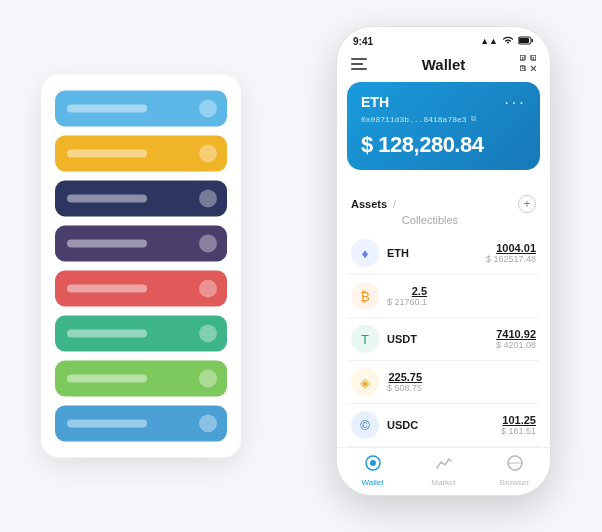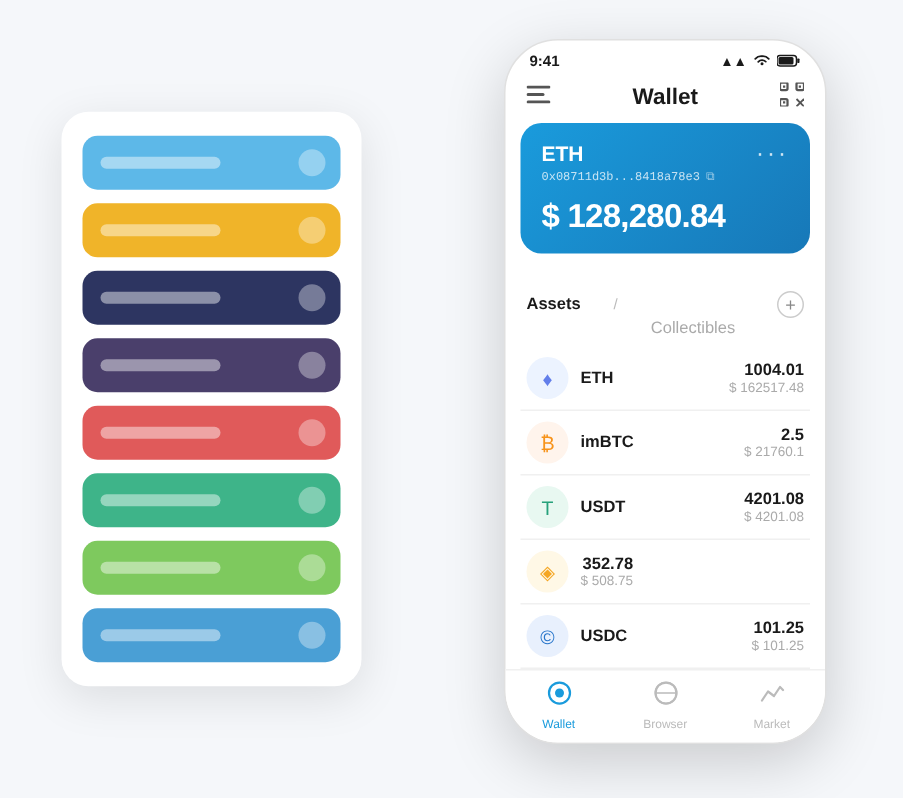--- a/index.html
+++ b/index.html
@@ -174,21 +174,21 @@
     
     .assets-header {
       display: flex;
       align-items: center;
       justify-content: space-between;
       padding: 2px 14px 6px;
     }
 
     .assets-tabs {
       display: flex;
-      gap: 22px;
+      gap: 6px;
       align-items: center;
       justify-content: space-between;
     }
 
     .assets-tab-active {
       font-size: 11px;
       font-weight: 700;
       color: #1a1a1a;
     }
 
@@ -255,20 +255,21 @@
 
     .asset-values {
       text-align: right;
     }
 
     .asset-amount {
       font-size: 11px;
       font-weight: 600;
       color: #1a1a1a;
       display: block;
+      text-decoration: underline;
     }
 
     .asset-usd {
       font-size: 9px;
       color: #aaa;
       display: block;
     }
 
     
     .bottom-nav {
@@ -456,47 +457,46 @@
     <div class="asset-row">
     <div class="asset-icon eth-icon" style="font-size:13px">♦</div>
     <span class="asset-name">ETH</span>
     <div class="asset-values">
       <span class="asset-amount">1004.01</span>
       <span class="asset-usd">$ 162517.48</span>
     </div>
   </div>
         <div class="asset-row">
     <div class="asset-icon imbtc-icon" style="font-size:13px">₿</div>
-    <span class="asset-name">imBTC</span>
     <div class="asset-values">
       <span class="asset-amount">2.5</span>
       <span class="asset-usd">$ 21760.1</span>
     </div>
   </div>
         <div class="asset-row">
     <div class="asset-icon usdt-icon" style="font-size:13px">T</div>
     <span class="asset-name">USDT</span>
     <div class="asset-values">
-      <span class="asset-amount">4201.08</span>
+      <span class="asset-amount">7410.92</span>
       <span class="asset-usd">$ 4201.08</span>
     </div>
   </div>
         <div class="asset-row">
     <div class="asset-icon dai-icon" style="font-size:13px">◈</div>
     <div class="asset-values">
-      <span class="asset-amount">352.78</span>
+      <span class="asset-amount">225.75</span>
       <span class="asset-usd">$ 508.75</span>
     </div>
   </div>
         <div class="asset-row">
     <div class="asset-icon usdc-icon" style="font-size:13px">©</div>
     <span class="asset-name">USDC</span>
     <div class="asset-values">
       <span class="asset-amount">101.25</span>
-      <span class="asset-usd">$ 101.25</span>
+      <span class="asset-usd">$ 161.51</span>
     </div>
   </div>
         <div class="asset-row">
     <div class="asset-icon tft-icon" style="font-size:13px">🌿</div>
     <span class="asset-name">TFT</span>
     <div class="asset-values">
       <span class="asset-amount">13</span>
       <span class="asset-usd">0</span>
     </div>
   </div>
@@ -505,27 +505,27 @@
     <div class="bottom-nav" id="bottom-nav-container">
     <div class="nav-item">
     <span class="nav-icon active"><svg width="18" height="18" viewBox="0 0 18 18">
               <circle cx="9" cy="9" r="7" stroke="#1a9bdc" stroke-width="1.5" fill="none"></circle>
               <circle cx="9" cy="9" r="3" fill="#1a9bdc"></circle>
             </svg></span>
     <span class="nav-label active">Wallet</span>
   </div>
         <div class="nav-item">
     <span class="nav-icon "><svg width="18" height="18" viewBox="0 0 18 18">
+              <polyline points="2,14 6,8 10,11 14,5 16,7" stroke="#bbb" stroke-width="1.5" fill="none" stroke-linecap="round" stroke-linejoin="round"></polyline>
+            </svg></span>
+    <span class="nav-label ">Market</span>
+  </div>
+        <div class="nav-item">
+    <span class="nav-icon "><svg width="18" height="18" viewBox="0 0 18 18">
               <circle cx="9" cy="9" r="7" stroke="#bbb" stroke-width="1.5" fill="none"></circle>
               <path d="M2 9 h14 M9 2 a7 7 0 0 1 0 14 M9 2 a7 7 0 0 0 0 14" stroke="#bbb" stroke-width="1" fill="none"></path>
             </svg></span>
     <span class="nav-label ">Browser</span>
   </div>
-        <div class="nav-item">
-    <span class="nav-icon "><svg width="18" height="18" viewBox="0 0 18 18">
-              <polyline points="2,14 6,8 10,11 14,5 16,7" stroke="#bbb" stroke-width="1.5" fill="none" stroke-linecap="round" stroke-linejoin="round"></polyline>
-            </svg></span>
-    <span class="nav-label ">Market</span>
-  </div>
       </div>
 
   </div>
 </div>
 
 </body></html>

